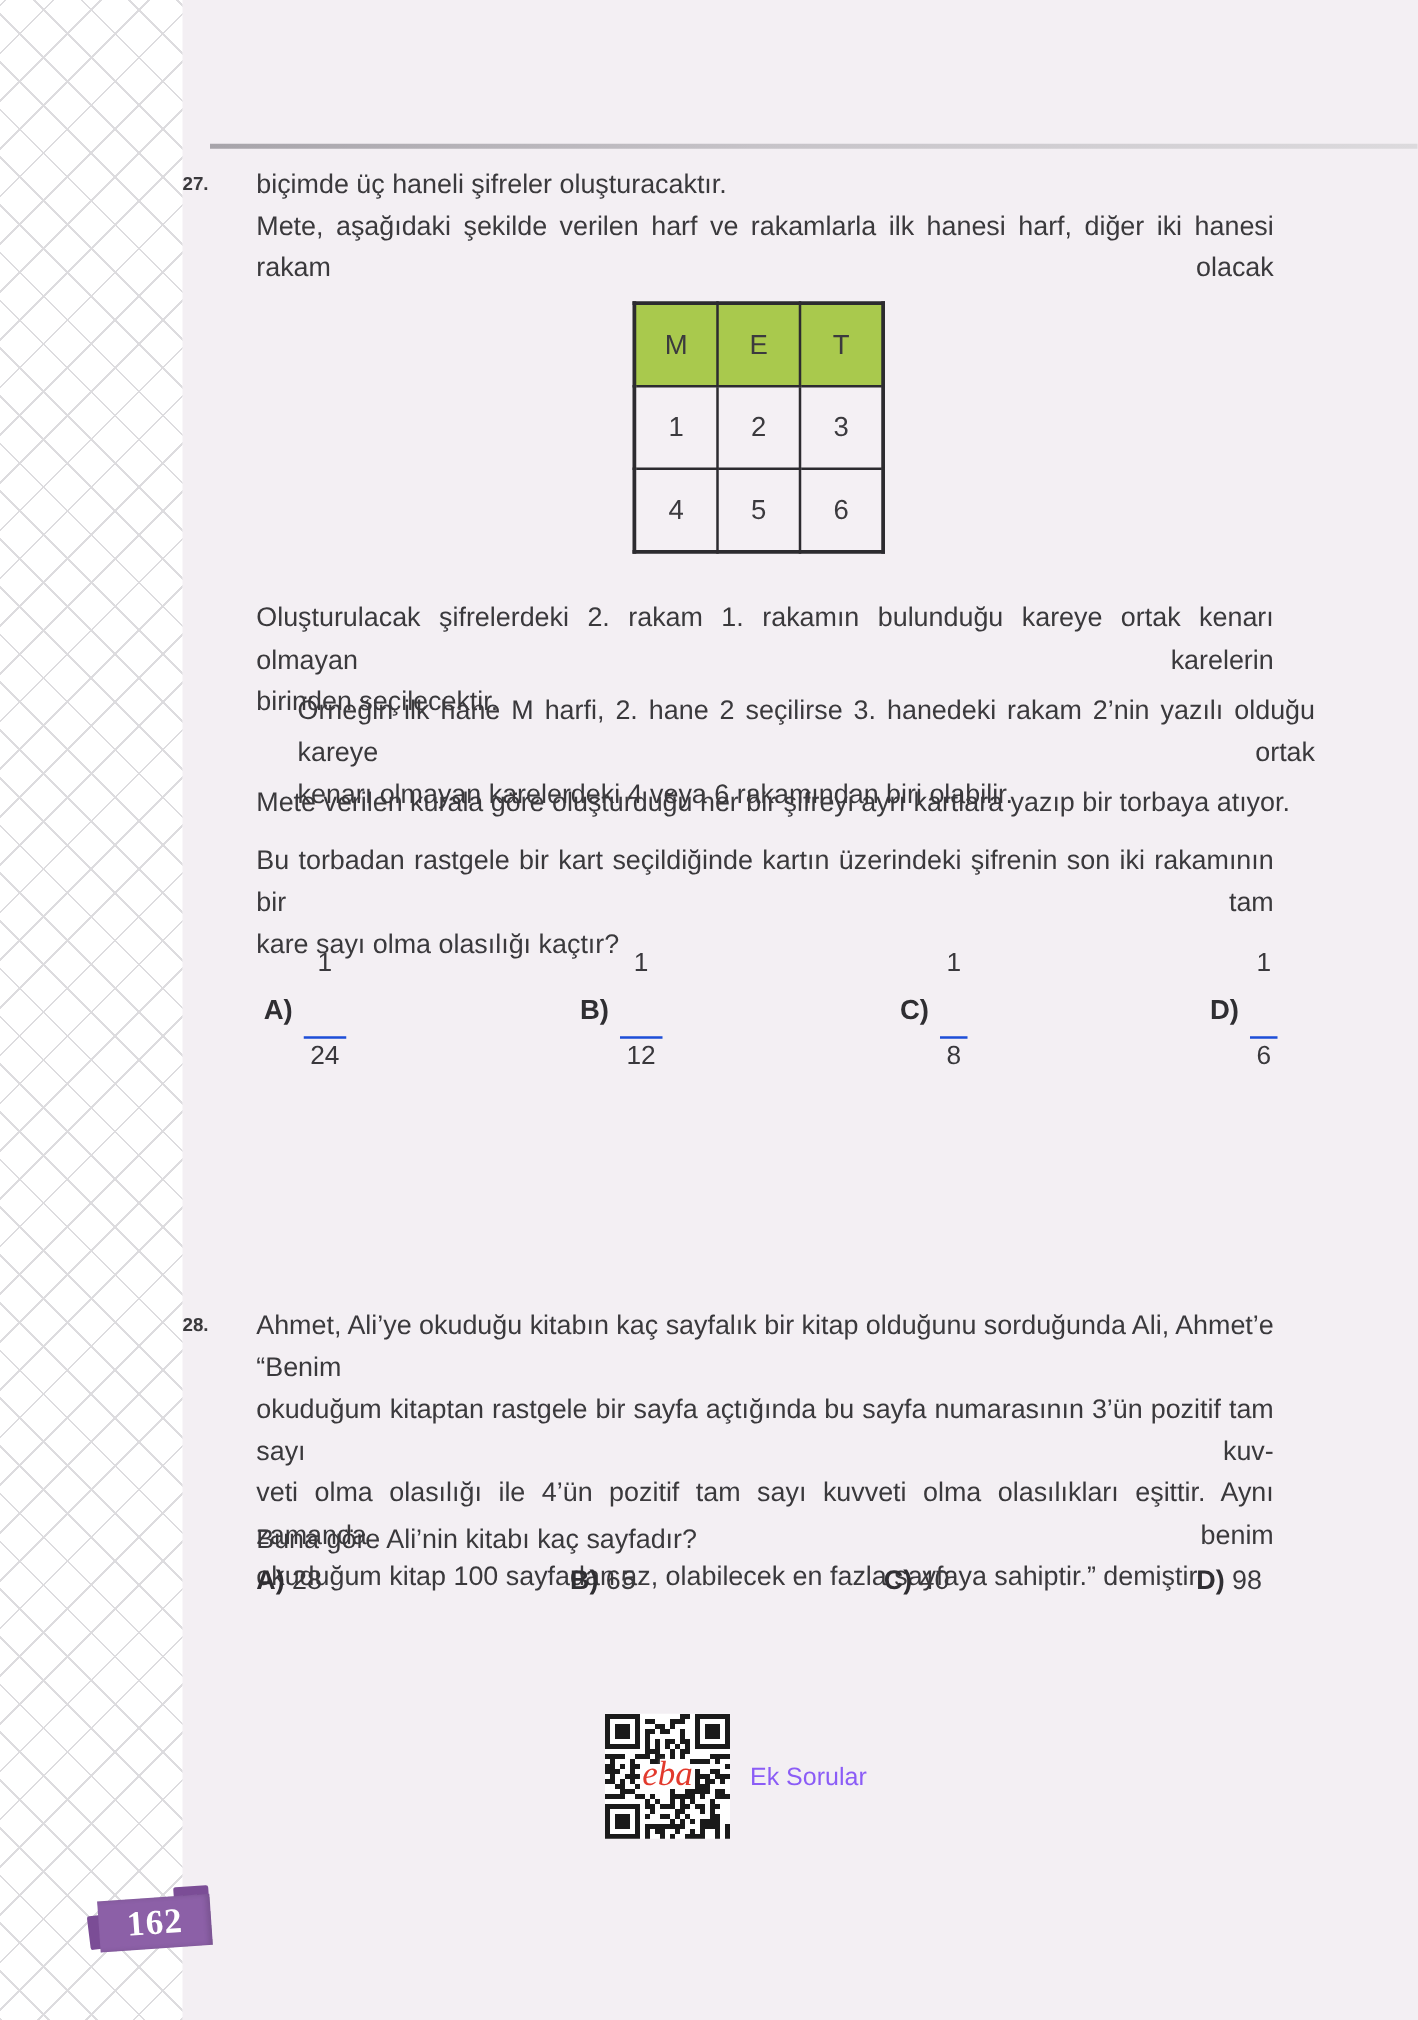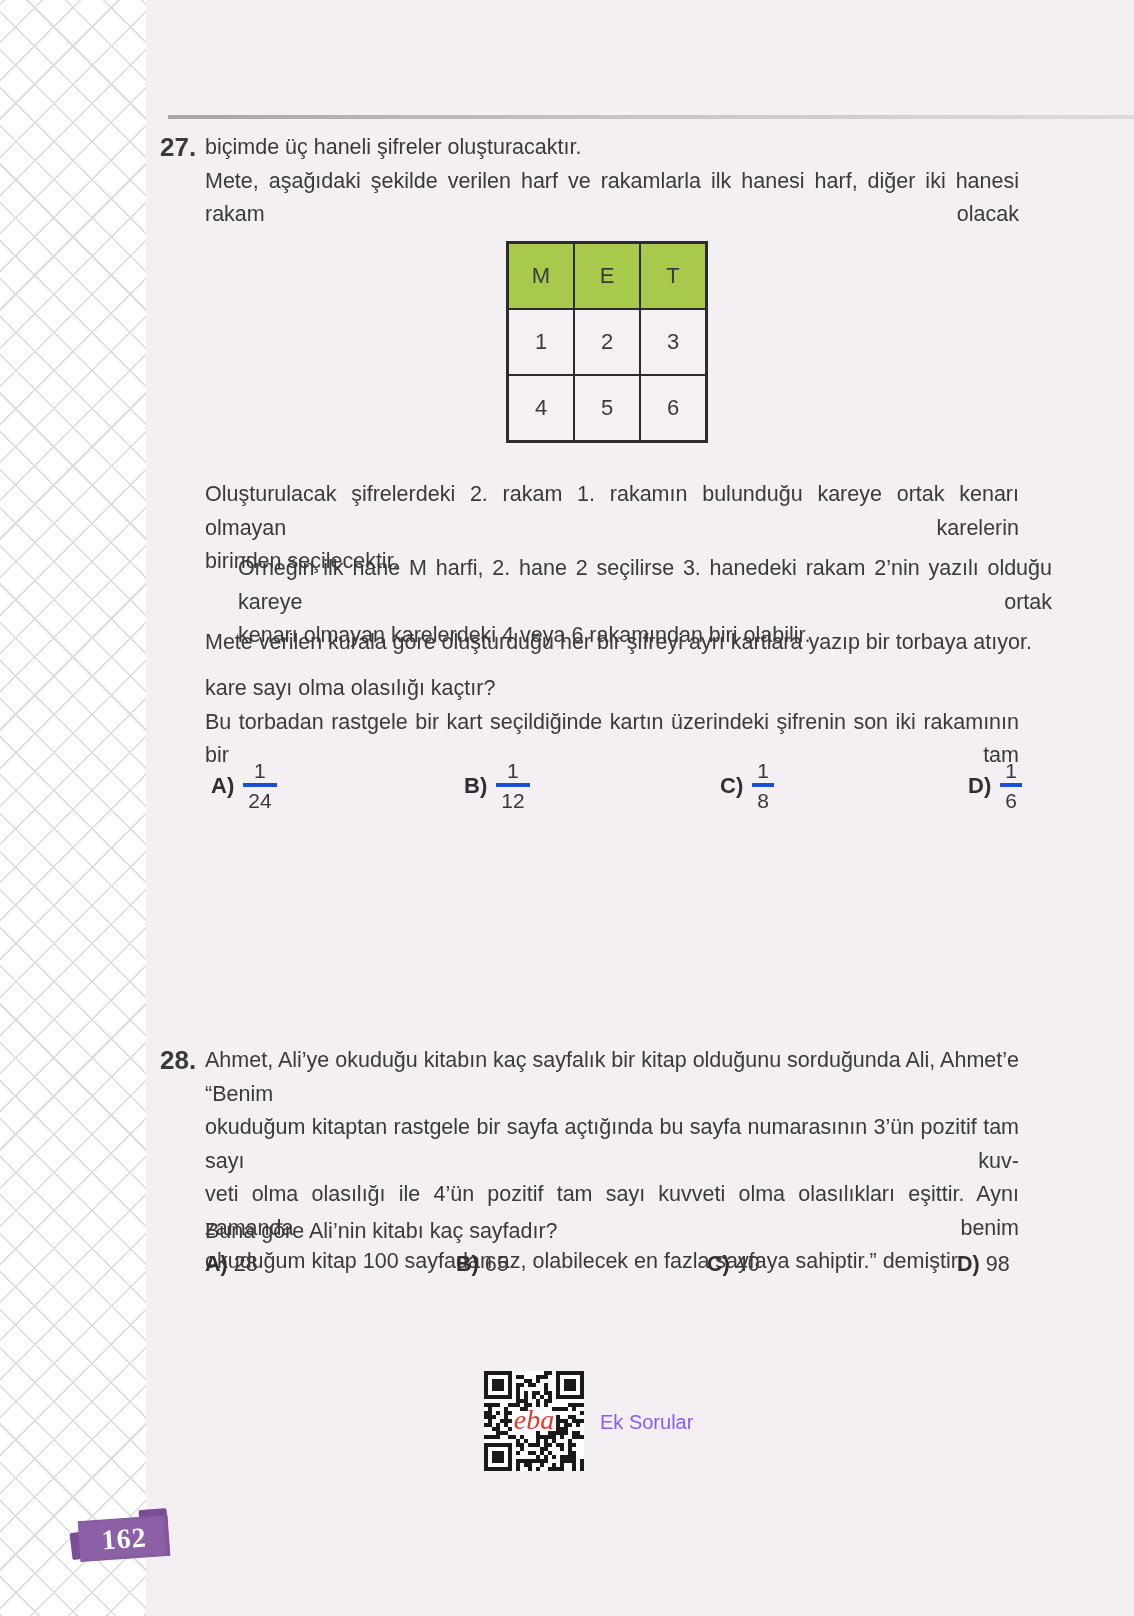--- a/index.html
+++ b/index.html
@@ -22,22 +22,22 @@
       repeating-linear-gradient(-45deg,#dddcdf 0 1.5px,transparent 1.5px 27px);
   }
 
   
   .divider{
     position:absolute;left:168px;top:115px;right:0;height:4px;
     background:linear-gradient(to right,#a7a4aa 0%,#c6c3c8 45%,#dcdadd 100%);
   }
 
   .qnum{
-    position:absolute;left:160px;width:44px;
-    font-weight:bold;font-size:26px;line-height:33.5px;
+    position:absolute;left:146px;width:44px;
+    font-weight:bold;font-size:15px;line-height:33.5px;
   }
   .para{
     position:absolute;left:205px;width:814px;
     font-size:21.5px;line-height:33.5px;
   }
   .line{white-space:nowrap;}
   .jl{white-space:normal;text-align:justify;text-align-last:justify;}
 
   
   table.met{
@@ -52,21 +52,21 @@
   table.met tr.hdr td{background:#a9c94d;}
   table.met tr.num td{background:#f4f0f4;}
 
   
   .frac-option{
     position:absolute;display:flex;align-items:center;gap:9px;
   }
   .opt-letter{font-weight:bold;font-size:22px;color:#2f2e32;}
   .fraction{display:inline-flex;flex-direction:column;align-items:center;font-size:21px;line-height:1.2;color:#39383c;}
   .fraction .num{padding:0 5px;}
-  .fraction .den{border-top:4px solid #1d4ed8;padding:1px 5px 0 5px;}
+  .fraction .den{border-top:2px solid #1d4ed8;padding:1px 5px 0 5px;margin-top:46px;}
 
   
   .text-option{position:absolute;font-size:21.5px;}
   .text-option .opt-letter{font-size:21.5px;}
 
   
   .qr-wrap{position:absolute;left:484px;top:1371px;width:100px;height:100px;background:#fff;}
   .qr-wrap svg{position:absolute;inset:0;width:100%;height:100%;}
   .qr-logo{
     position:absolute;left:50%;top:50%;transform:translate(-50%,-54%);
@@ -137,22 +137,22 @@
   <div class="para" style="top:552px;margin-left:33px;">
     <div class="line jl">Örneğin ilk hane M harfi, 2. hane 2 seçilirse 3. hanedeki rakam 2’nin yazılı olduğu kareye ortak</div>
     <div class="line">kenarı olmayan karelerdeki 4 veya 6 rakamından biri olabilir.</div>
   </div>
 
   <div class="para" style="top:626px;">
     <div class="line">Mete verilen kurala göre oluşturduğu her bir şifreyi ayrı kartlara yazıp bir torbaya atıyor.</div>
   </div>
 
   <div class="para" style="top:672px;">
+    <div class="line jl">Bu torbadan rastgele bir kart seçildiğinde kartın üzerindeki şifrenin son iki rakamının bir tam</div>
     <div class="line">kare sayı olma olasılığı kaçtır?</div>
-    <div class="line jl">Bu torbadan rastgele bir kart seçildiğinde kartın üzerindeki şifrenin son iki rakamının bir tam</div>
   </div>
 
   <div class="frac-option" style="left:211px;top:758px;">
     <span class="opt-letter">A)</span>
     <span class="fraction">
       <span class="num">1</span>
       <span class="den">24</span>
     </span>
   </div>
   <div class="frac-option" style="left:464px;top:758px;">

